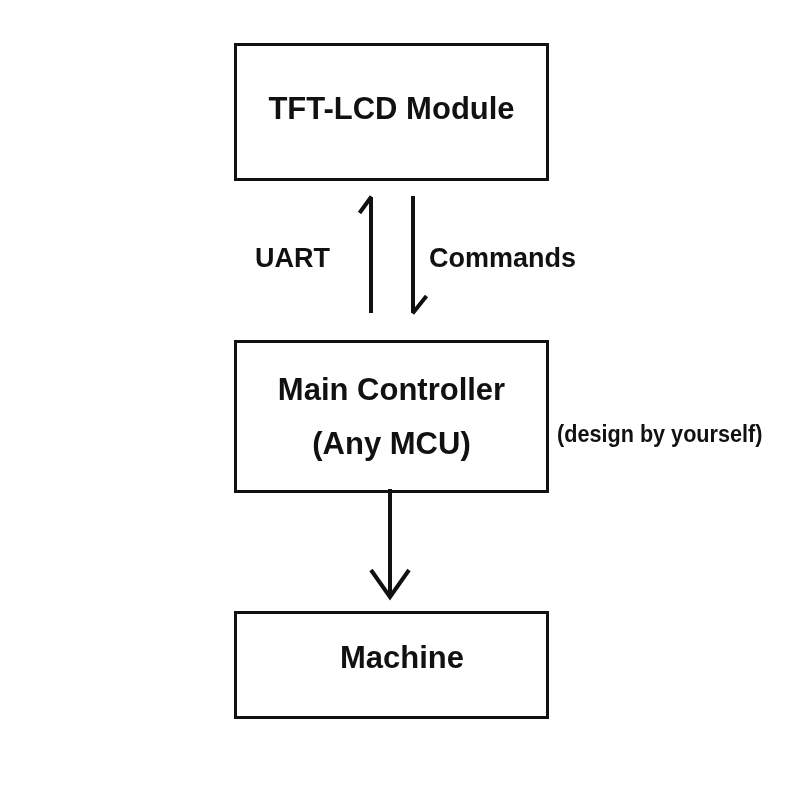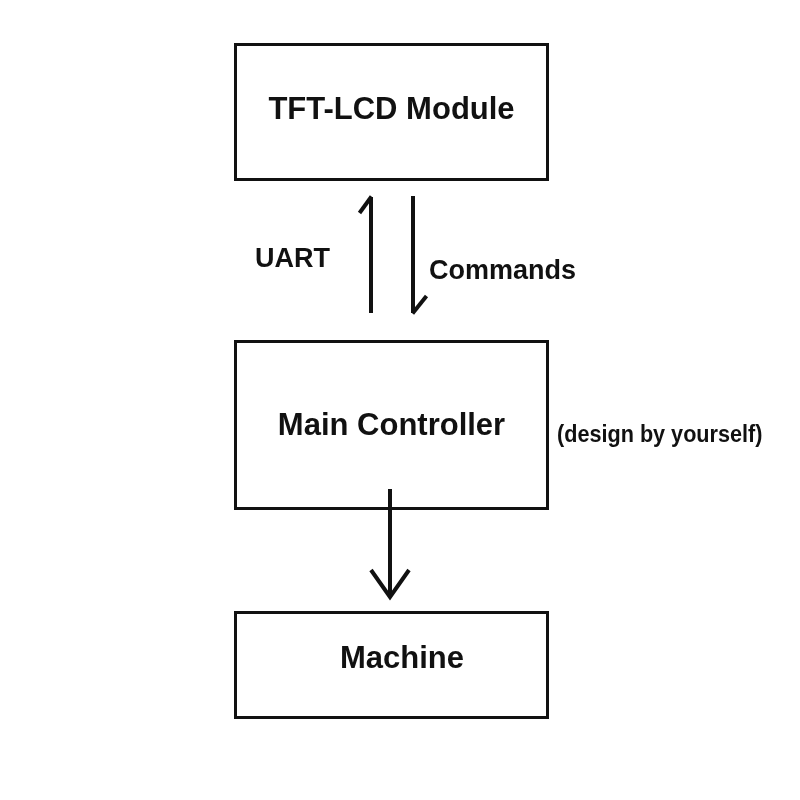--- a/index.html
+++ b/index.html
@@ -49,21 +49,21 @@
   #node-display .line {
     font-size: 31px;
     line-height: 54px;
   }
 
   
   #node-controller {
     left: 234px;
     top: 340px;
     width: 315px;
-    height: 170px;
+    height: 153px;
   }
   #node-controller .line {
     font-size: 31px;
     line-height: 54px;
   }
 
   
   #node-machine {
     left: 234px;
     top: 611px;
@@ -88,21 +88,20 @@
   #label-uart {
     left: 255px;
     top: 243px;
     font-size: 27px;
     text-align: center;
   }
   #label-commands {
     left: 429px;
     top: 243px;
     font-size: 27px;
-    margin-top: 12px;
   }
   #note-design {
     position: absolute;
     left: 557px;
     top: 421px;
     font-size: 23px;
     font-weight: bold;
     color: #111111;
     white-space: nowrap;
     transform: scaleX(0.94);
@@ -128,20 +127,21 @@
 <body>
 
 <div id="canvas">
 
   <div class="node" id="node-display">
     <span class="line">TFT-LCD Module</span>
   </div>
 
   <div class="node" id="node-controller">
     <span class="line">Main Controller</span>
+    <span class="line">(Any MCU)</span>
   </div>
 
   <div class="node" id="node-machine">
     <span class="line">Machine</span>
   </div>
 
   <div class="edge-label" id="label-uart">UART</div>
   <div class="edge-label" id="label-commands">Commands</div>
 
   <div id="note-design">(design by yourself)</div>

